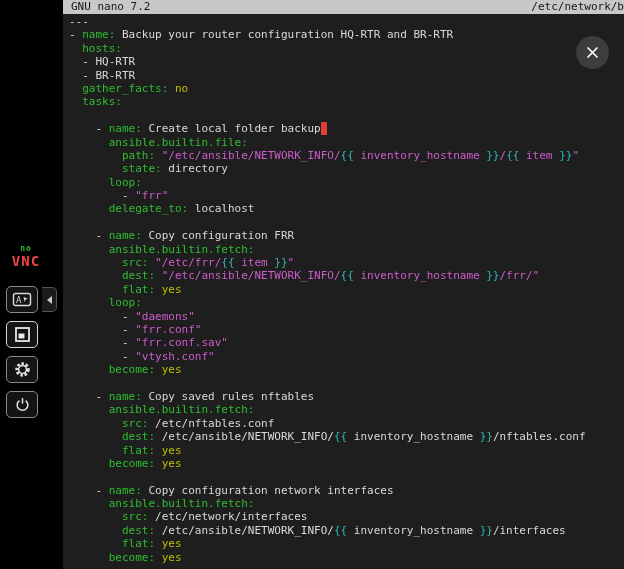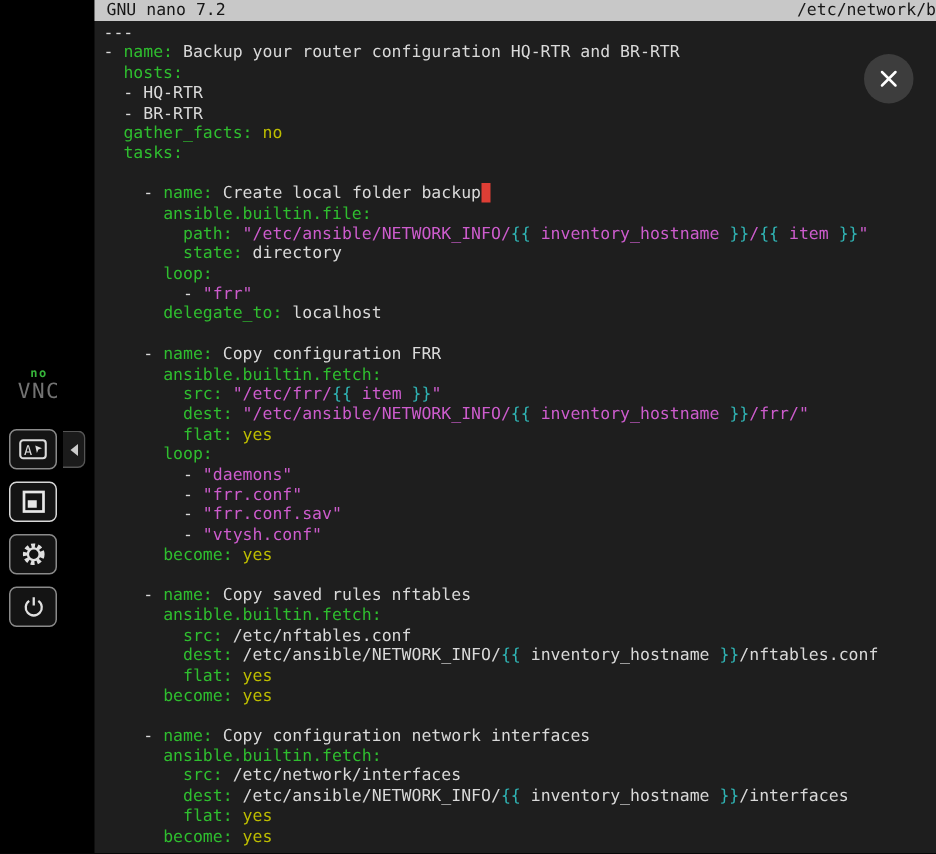--- a/index.html
+++ b/index.html
@@ -6,21 +6,21 @@
   html,body { background:#000; }
   body { font-family:"DejaVu Sans Mono", monospace; }
 
   .stage { position:relative; width:624px; height:569px; background:#000; overflow:hidden; }
 
   
   .sidebar { position:absolute; left:0; top:0; width:63px; height:569px; background:#000; }
 
   .logo { position:absolute; left:4px; top:245px; width:44px; text-align:center; line-height:1; }
   .logo-top { display:block; color:#36b53a; font-size:8px; font-weight:bold; letter-spacing:1px; margin-bottom:1px; }
-  .logo-text { display:block; color:#737373; font-size:14px; font-weight:normal; letter-spacing:1px; }
+  .logo-text { display:block; color:#ef4444; font-size:14px; font-weight:bold; letter-spacing:1px; }
 
   .handle { position:absolute; left:42px; top:287px; width:15px; height:25px;
             background:#1b1b1b; border:1px solid #555; border-left:none;
             border-radius:0 5px 5px 0; display:flex; align-items:center; justify-content:center;
             cursor:pointer; }
 
   .vnc-btn { position:absolute; left:6px; width:32px; height:27px; background:#141414;
              border:1px solid #8a8a8a; border-radius:5px; display:flex; align-items:center;
              justify-content:center; cursor:pointer; padding:0; }
   .btn-clipboard  { top:286px; }

